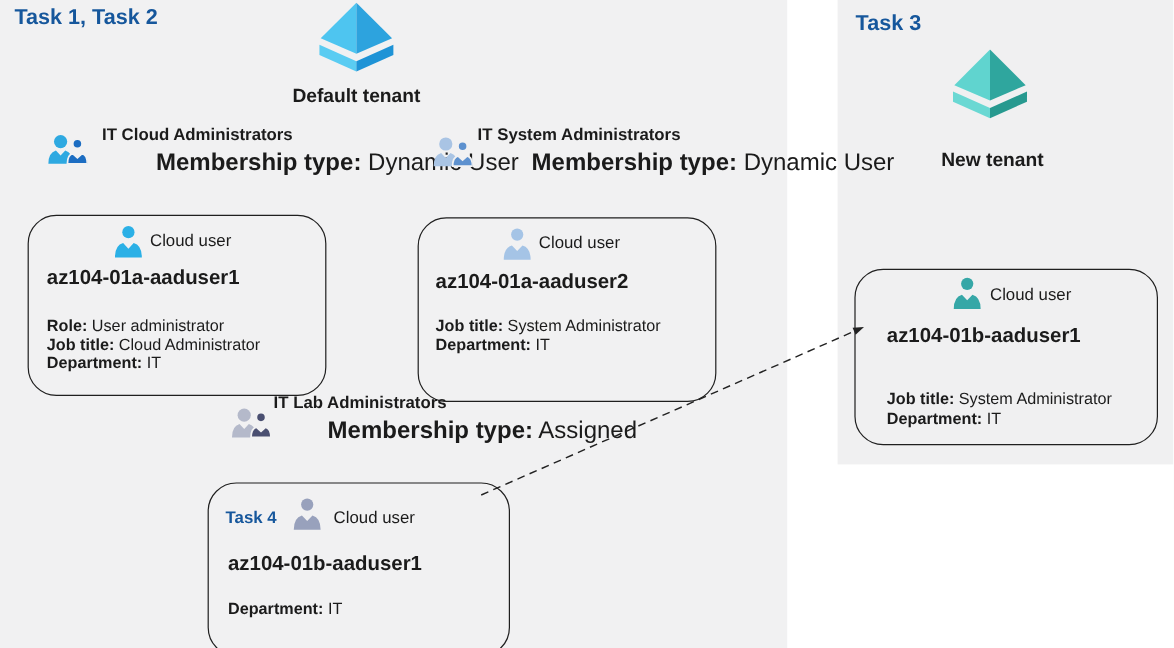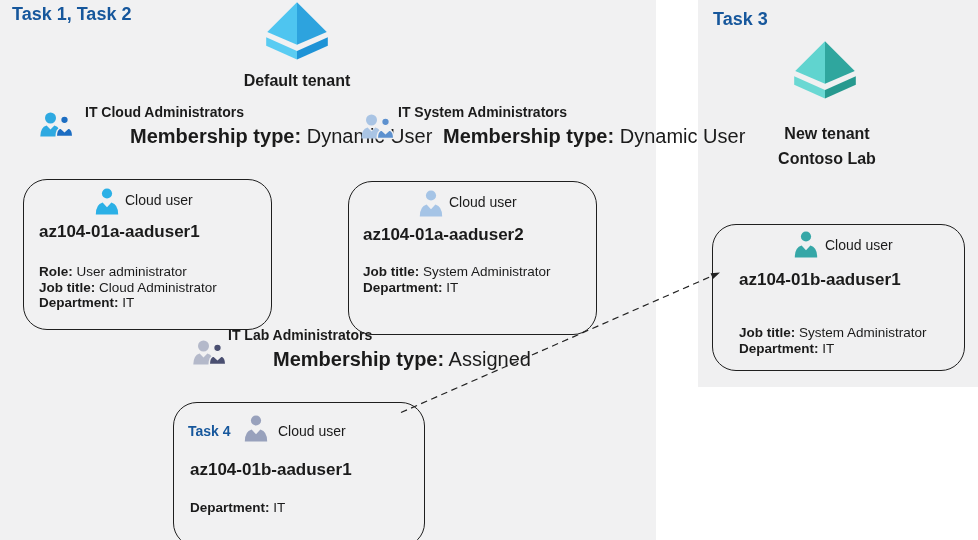--- a/index.html
+++ b/index.html
@@ -139,21 +139,20 @@
   <div class="task-label" style="left:713px;top:11px">Task 3</div>
 
   <svg class="abs" style="left:791px;top:41px" width="68" height="62" viewBox="0 0 64 58">
     <polygon points="32,0 4,28 32,40" fill="#60d4cf"></polygon>
     <polygon points="32,0 60,28 32,40" fill="#2fa69e"></polygon>
     <polygon points="3,33 32,46 32,54 3,41" fill="#6ad8d3"></polygon>
     <polygon points="61,33 32,46 32,54 61,41" fill="#27998f"></polygon>
   </svg>
 
   <div class="tenant-name" style="left:727px;top:124px;width:200px">New tenant</div>
-  <div class="tenant-name" style="left:727px;top:149px;width:200px">Contoso Lab</div>
 
   <div class="card" style="left:712px;top:202px;width:251px;height:145px">
     <svg class="abs" style="left:80px;top:5px" width="26" height="29" viewBox="0 0 26 29">
       <circle cx="13" cy="6.5" r="5.1" fill="#36a7a7"></circle>
       <path d="M1.8 27.5 Q1.8 17.5 8.6 15.6 L13 20.2 L17.4 15.6 Q24.2 17.5 24.2 27.5 Z" fill="#36a7a7"></path>
     </svg>
     <div class="type-label" style="left:112px;top:12px">Cloud user</div>
     <div class="username" style="left:26px;top:46px">az104-01b-aaduser1</div>
     <div class="attrs" style="left:26px;top:100px">
       <div>

